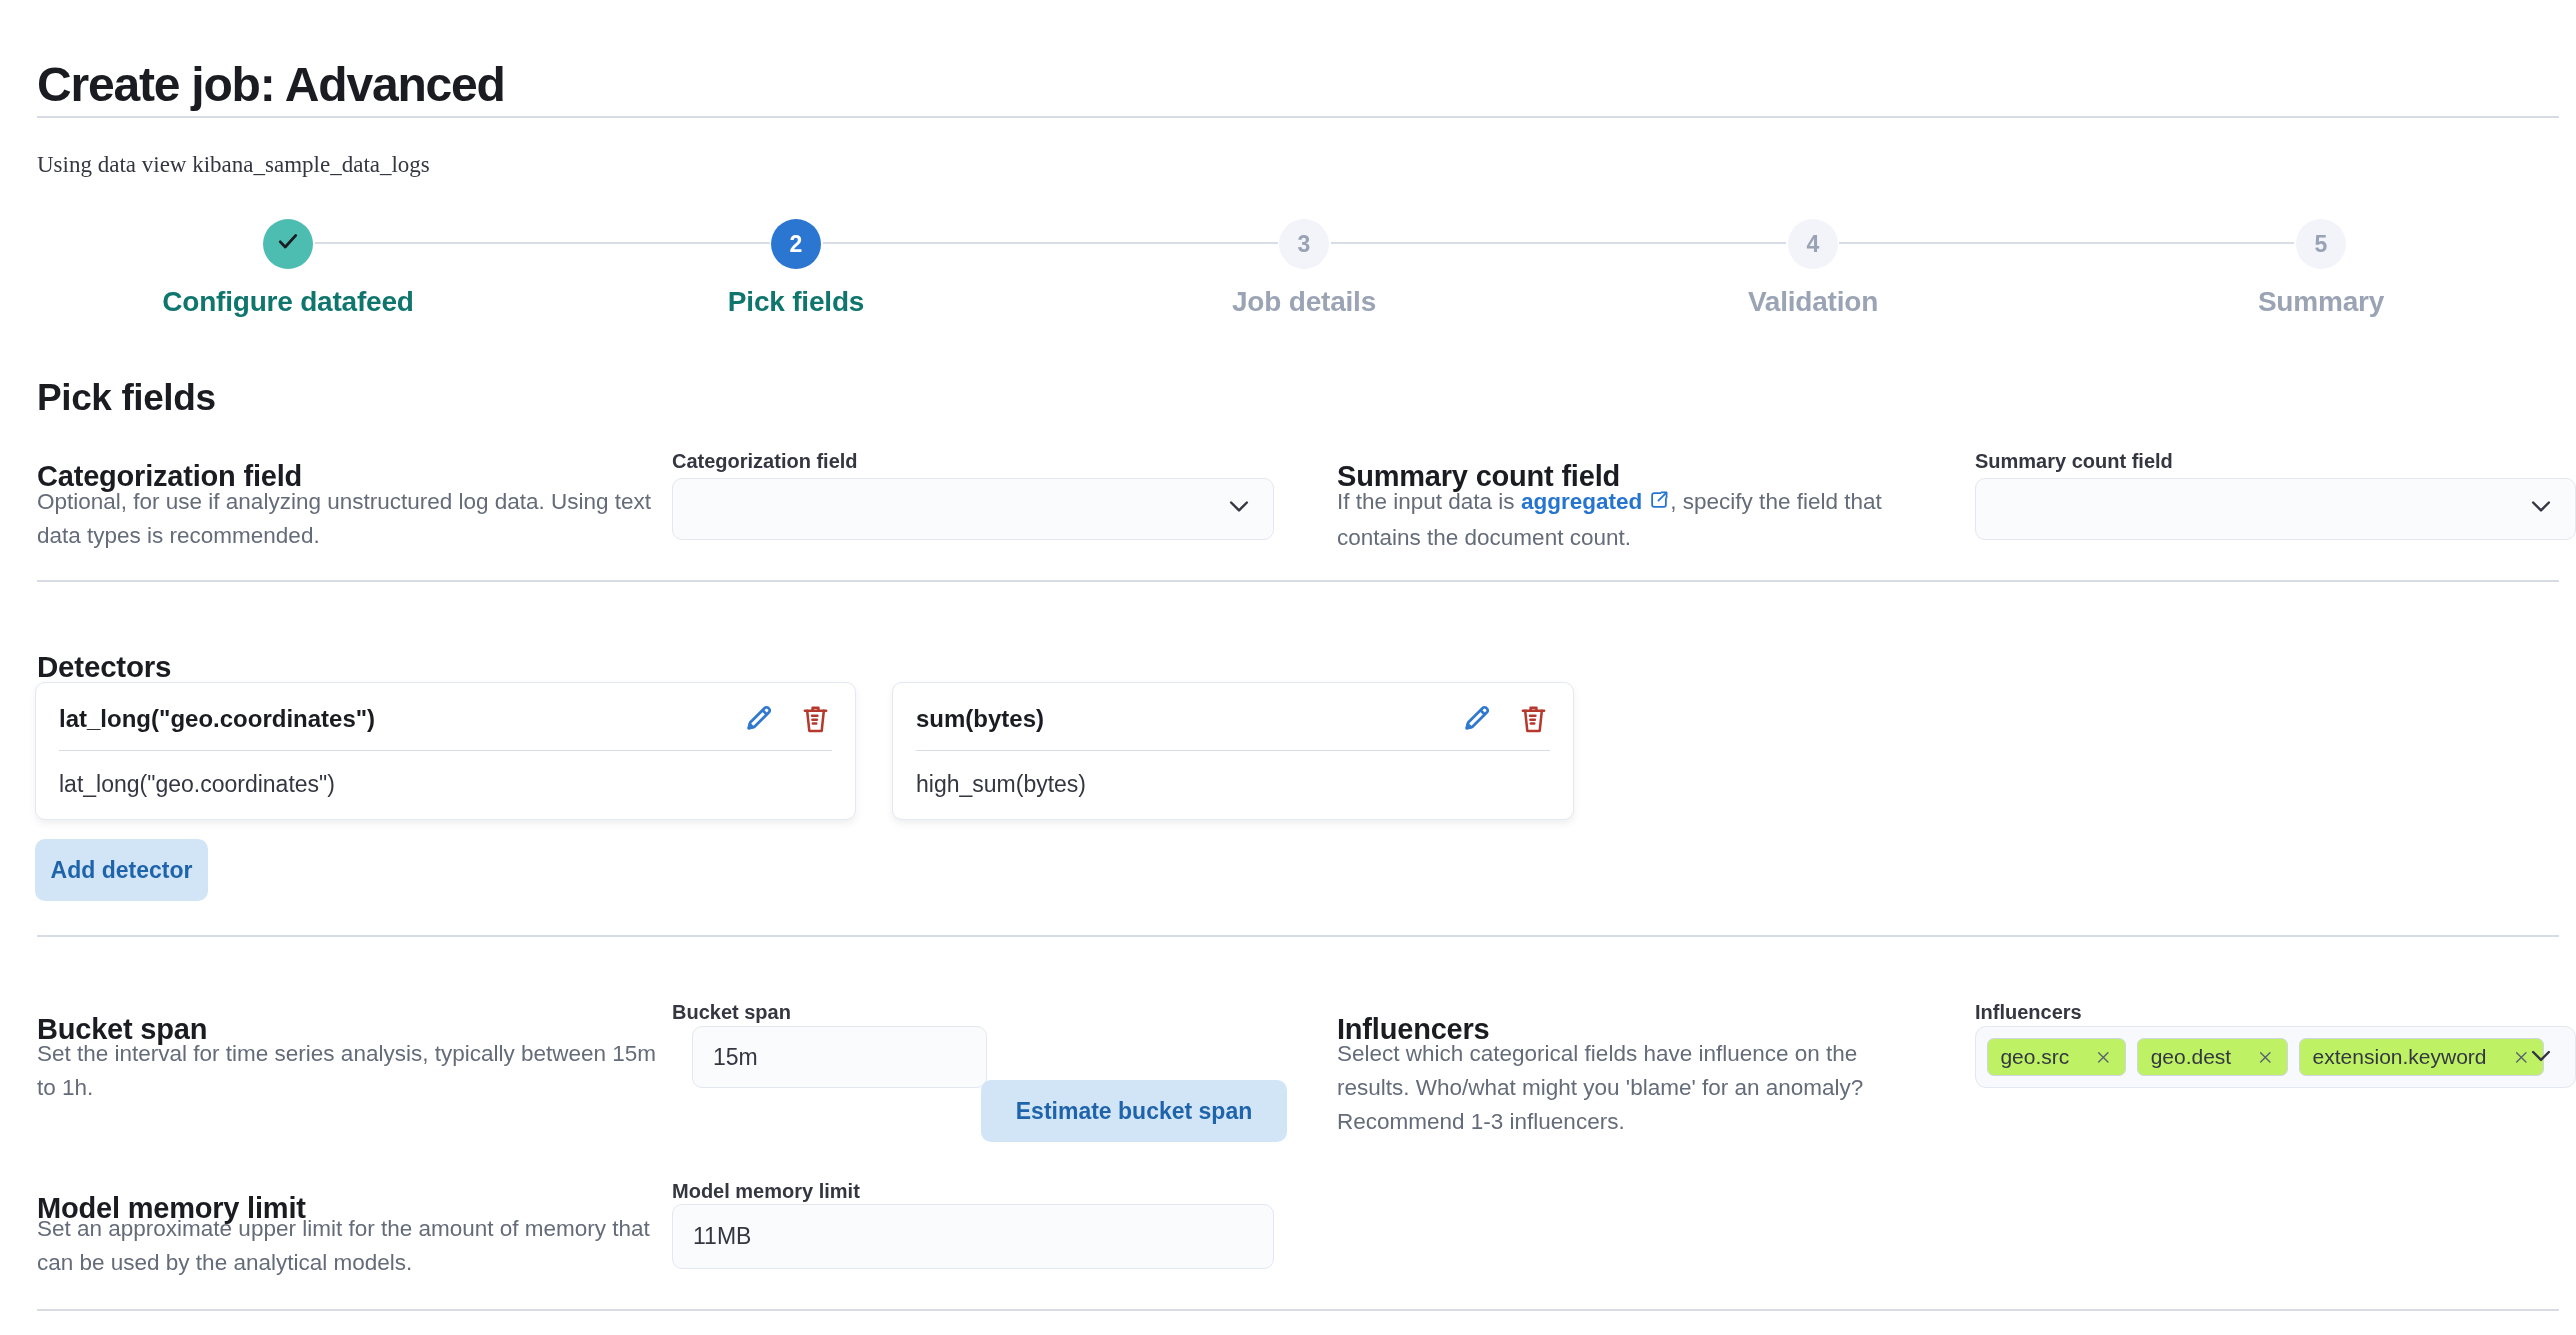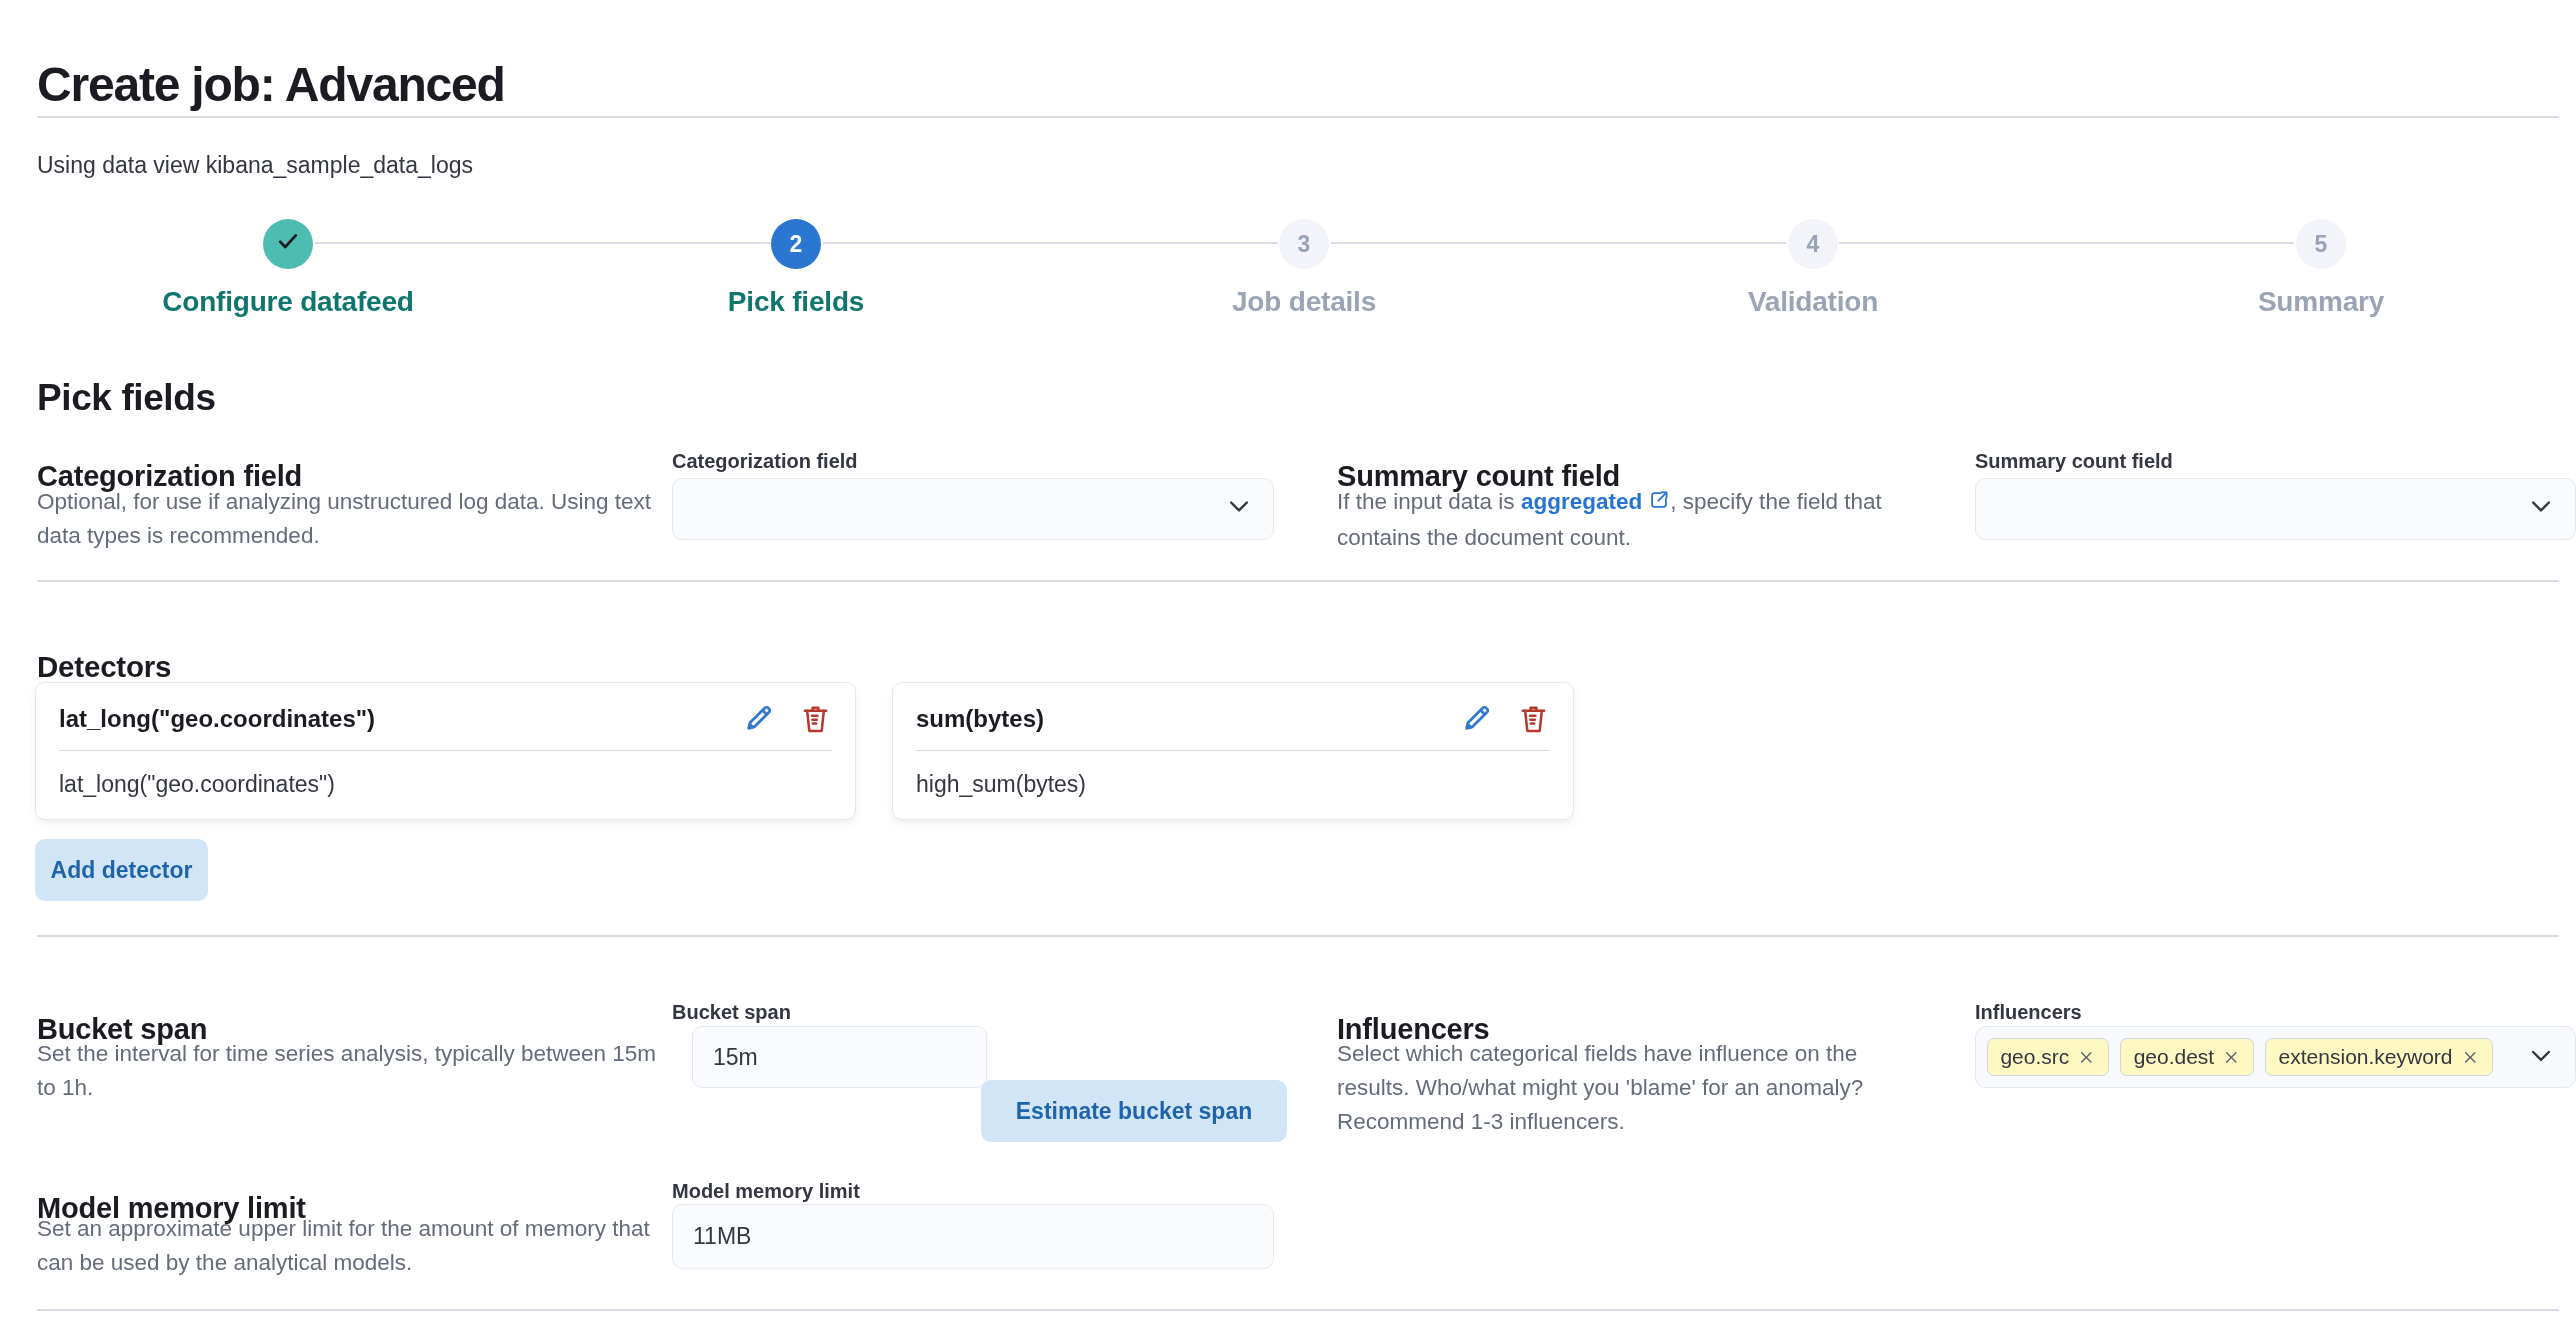--- a/index.html
+++ b/index.html
@@ -67,32 +67,32 @@
     font-size:23px;font-weight:600;cursor:pointer;display:flex;align-items:center;justify-content:center;
     font-family:"Liberation Sans", sans-serif;box-sizing:border-box;
   }
 
   
   .combo{
     position:absolute;background:#f7f9fc;border:1.6px solid #e3e7f0;border-radius:11px;
     box-sizing:border-box;display:flex;align-items:center;padding:0 54px 0 11px;gap:11px;cursor:pointer;
   }
   .pill{
-    background:#fef9c3;border:1.6px solid #cfd6e2;border-radius:7px;height:36px;
-    display:flex;align-items:center;padding:0 12.4px;gap:8px;font-size:21px;color:#343741;white-space:nowrap;
+    background:#bef264;border:1.6px solid #cfd6e2;border-radius:7px;height:36px;
+    display:flex;align-items:center;padding:0 12.4px;gap:25px;font-size:21px;color:#343741;white-space:nowrap;
   }
   .pill .x{color:#5a6270;display:flex;cursor:pointer;}
   .combo .chev{position:absolute;right:20px;top:50%;transform:translateY(-50%);color:#343741;}
 </style>
 </head>
 <body>
 
 <h1 class="abs h1" style="left:37px;top:25px;">Create job: Advanced</h1>
 <div class="hr" style="top:116px;"></div>
-<div class="abs subtitle" style="left:37px;top:152px;">Using data view kibana_sample_data_logs</div>
+<div class="abs subtitle" style="left:37px;top:152px;font-family:Liberation Serif, serif;">Using data view kibana_sample_data_logs</div>
 
 <div class="steps">
   <div class="connector" style="left:281px;width:455px;"></div>
   <div class="connector" style="left:789px;width:455px;"></div>
   <div class="connector" style="left:1297px;width:455px;"></div>
   <div class="connector" style="left:1805px;width:455px;"></div>
 
   <div class="step step-done" style="left:0px;">
     <div class="step-circle">
       <span>

